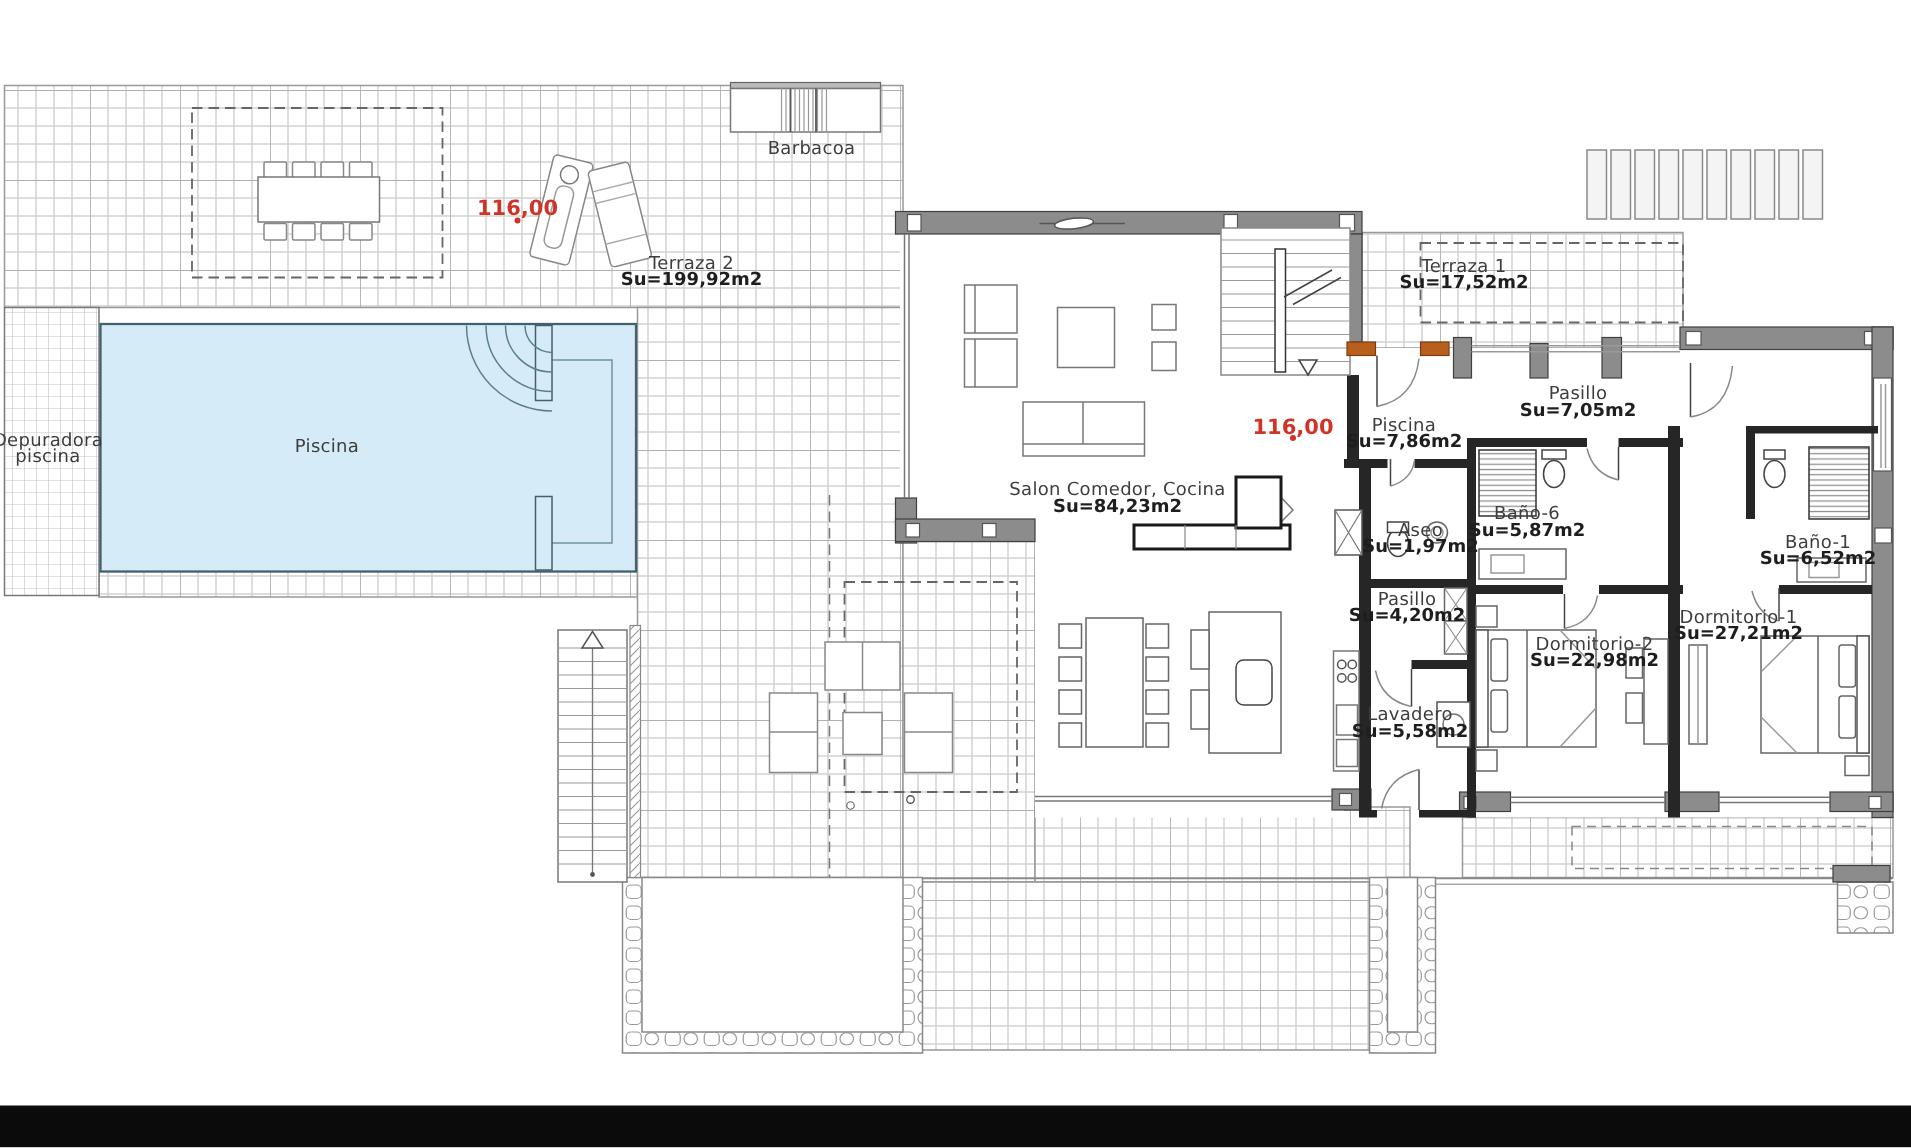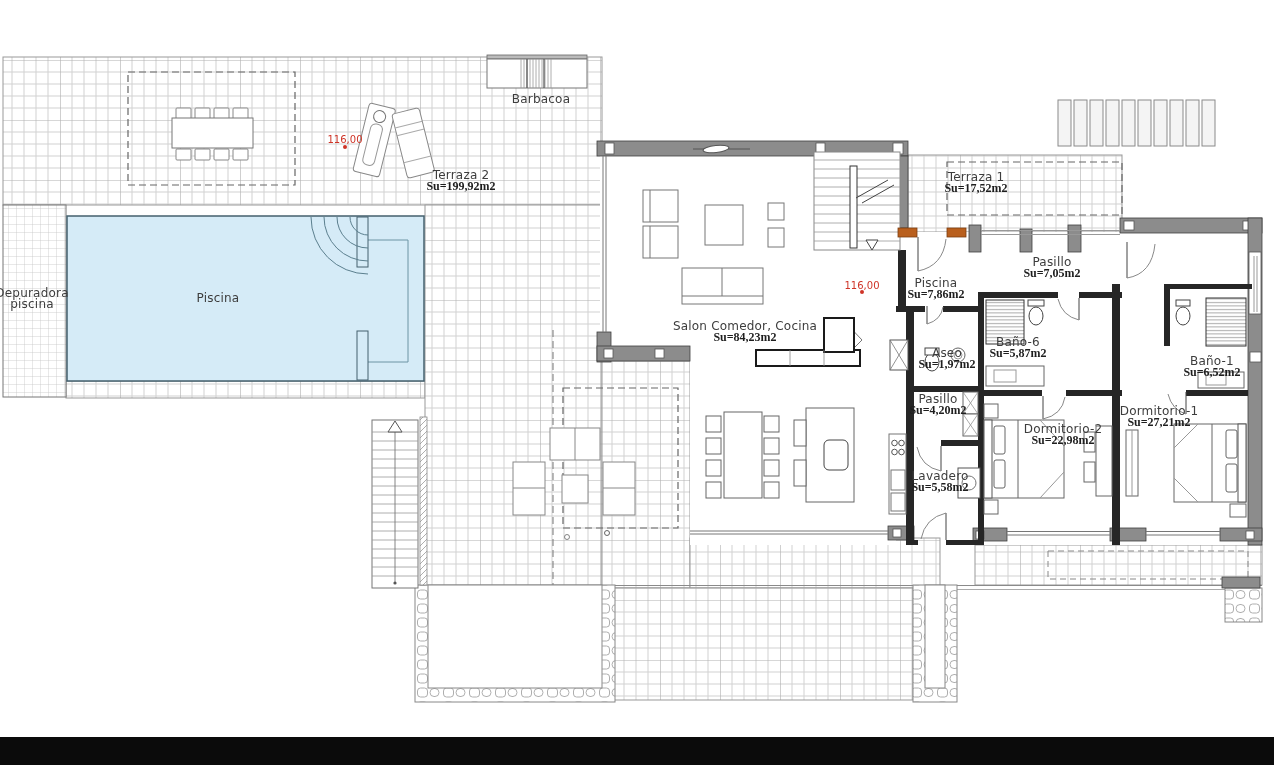--- a/index.html
+++ b/index.html
@@ -2,22 +2,22 @@
 <html><head>
 <meta charset="utf-8">
 <style>
   html,body{margin:0;padding:0;background:#e8e8e8;}
   #stage{position:relative;width:1274px;height:765px;background:#ffffff;overflow:hidden;
          font-family:"DejaVu Sans", sans-serif;}
   #plan-svg{position:absolute;left:0;top:0;}
   .lbl{position:absolute;transform:translate(-50%,-50%);text-align:center;
        font-size:12px;line-height:11px;color:#3d3d3d;white-space:nowrap;}
   .lbl .nm{font-weight:normal;letter-spacing:.2px;}
-  .lbl .su{font-weight:bold;color:#1e1e1e;font-family:Liberation Serif, serif;}
-  .marker{position:absolute;transform:translate(-50%,-50%);font-size:10px;font-weight:normal;
+  .lbl .su{font-weight:bold;color:#1e1e1e;}
+  .marker{position:absolute;transform:translate(-50%,-50%);font-size:14px;font-weight:bold;
           color:#cf3427;white-space:nowrap;}
   #bottom-bar{position:absolute;left:0;top:737px;width:1274px;height:28px;background:#0b0b0b;}
 </style>
 </head>
 <body>
 
 <div id="stage">
 
 <svg id="plan-svg" width="1274" height="765" viewBox="0 0 1274 765">
   <defs>

